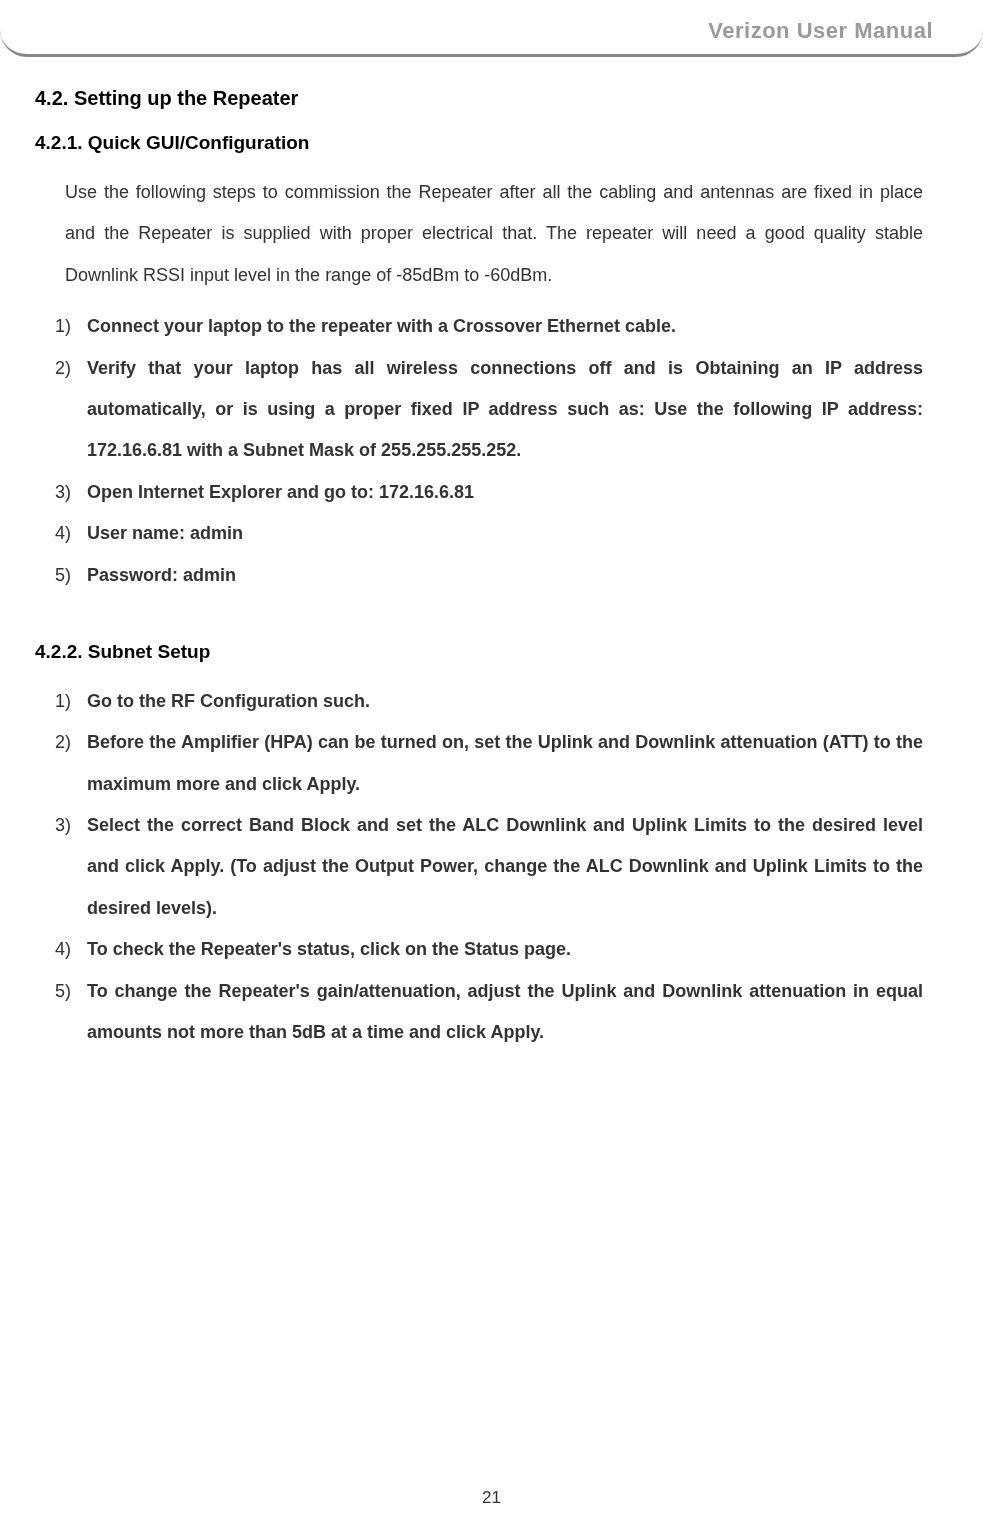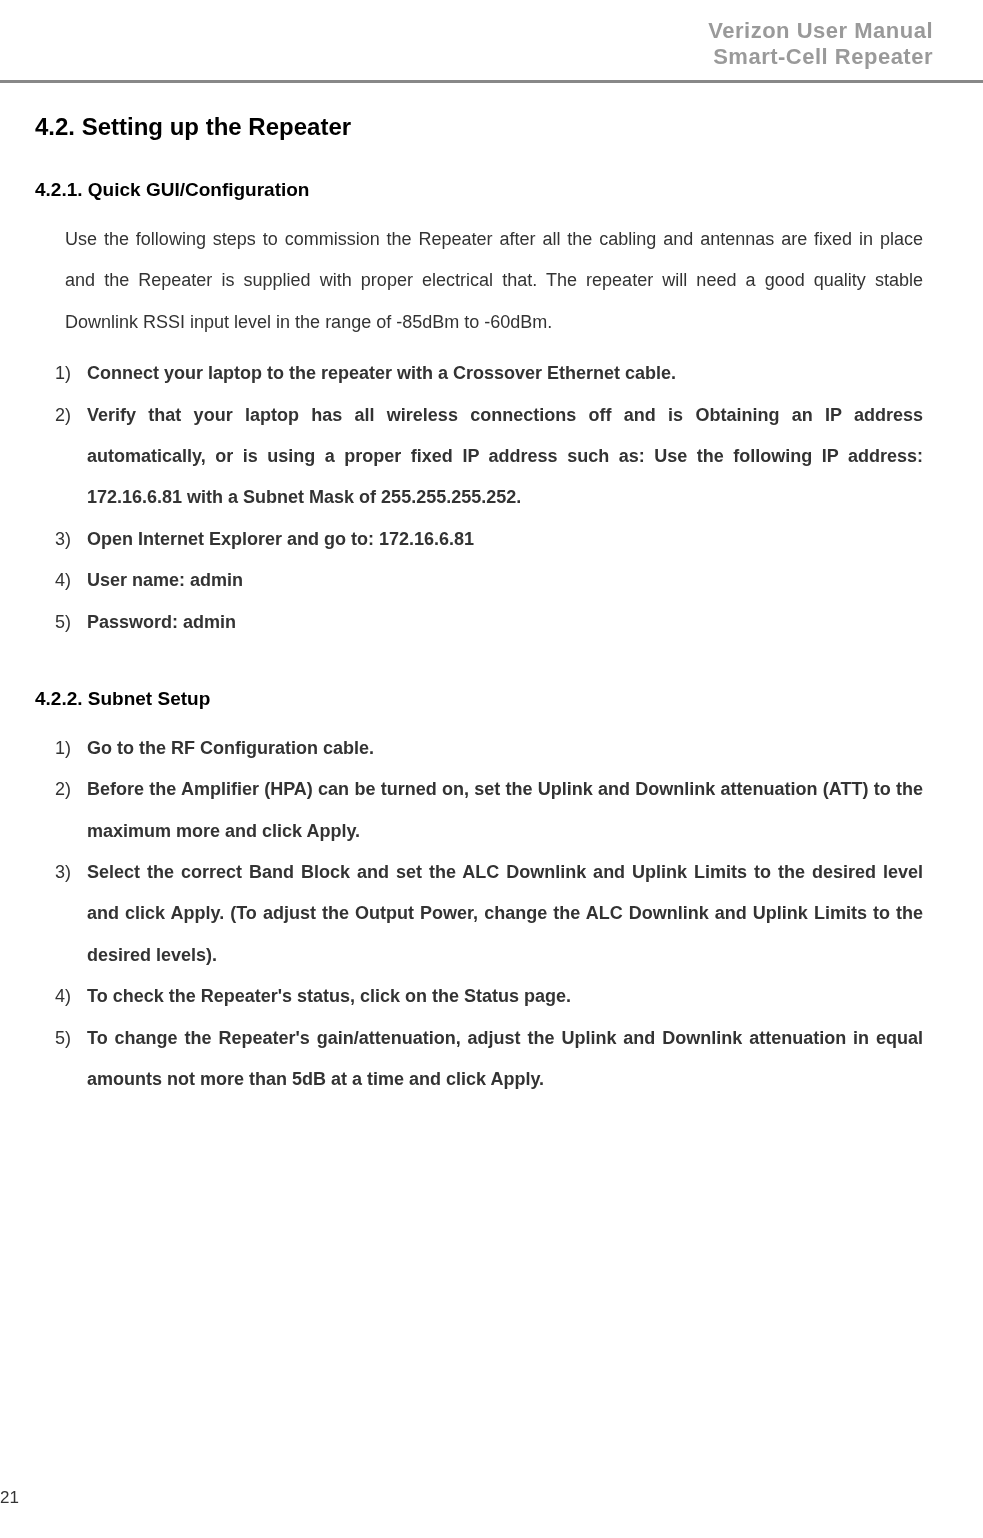--- a/index.html
+++ b/index.html
@@ -13,41 +13,42 @@
       width: 983px;
       height: 1538px;
       position: relative;
       padding: 0;
     }
     .header {
       text-align: right;
       padding: 18px 50px 10px 50px;
       border-bottom: 3px solid #888;
       margin-bottom: 30px;
+      border-radius: 27px;
     }
     .header-line1 {
       font-size: 22px;
       font-weight: bold;
       color: #9a9a9a;
       letter-spacing: 0.5px;
     }
     .header-line2 {
       font-size: 22px;
       font-weight: bold;
       color: #9a9a9a;
       letter-spacing: 0.5px;
     }
     .content {
       padding: 0 60px 0 45px;
     }
     .section-heading {
-      font-size: 24px;
+      font-size: 20px;
       font-weight: bold;
       color: #000;
-      margin-bottom: 38px;
+      margin-bottom: 22px;
       margin-left: -10px;
     }
     .subsection-heading {
       font-size: 19px;
       font-weight: bold;
       color: #000;
       margin-bottom: 18px;
       margin-left: -10px;
       margin-top: 10px;
     }
@@ -76,30 +77,30 @@
       font-weight: bold;
     }
     .quick-setup-section {
       margin-top: 45px;
     }
     .footer {
       position: absolute;
       bottom: 30px;
       left: 0;
       right: 0;
+      text-align: center;
       font-size: 17px;
       color: #333;
     }
   </style>
 </head>
 <body>
 
 <div class="header">
   <div class="header-line1">Verizon User Manual</div>
-  <div class="header-line2">Smart-Cell Repeater</div>
 </div>
 
 <div class="content">
   <div class="section-heading">4.2.  Setting up the Repeater</div>
 
   <div class="subsection-heading">4.2.1.  Quick GUI/Configuration</div>
   <div class="intro-para">Use the following steps to commission the Repeater after all the cabling and antennas are fixed in place and the Repeater is supplied with proper electrical that.   The repeater will need a good quality stable Downlink RSSI input level in the range of -85dBm to -60dBm.</div>
 
   <div class="list-item">
     <div class="list-number">1)</div>
@@ -120,21 +121,21 @@
   <div class="list-item">
     <div class="list-number">5)</div>
     <div class="list-text">Password: admin</div>
   </div>
 
   <div class="quick-setup-section">
     <div class="subsection-heading">4.2.2.  Subnet Setup</div>
 
     <div class="list-item">
       <div class="list-number">1)</div>
-      <div class="list-text">Go to the RF Configuration cable.</div>
+      <div class="list-text">Go to the RF Configuration such.</div>
     </div>
     <div class="list-item">
       <div class="list-number">2)</div>
       <div class="list-text">Before the Amplifier (HPA) can be turned on, set the Uplink and Downlink attenuation (ATT) to the maximum more and click Apply.</div>
     </div>
     <div class="list-item">
       <div class="list-number">3)</div>
       <div class="list-text">Select the correct Band Block and set the ALC Downlink and Uplink Limits to the desired   level and click Apply. (To adjust the Output Power, change the ALC Downlink and Uplink Limits to the desired levels).</div>
     </div>
     <div class="list-item">

